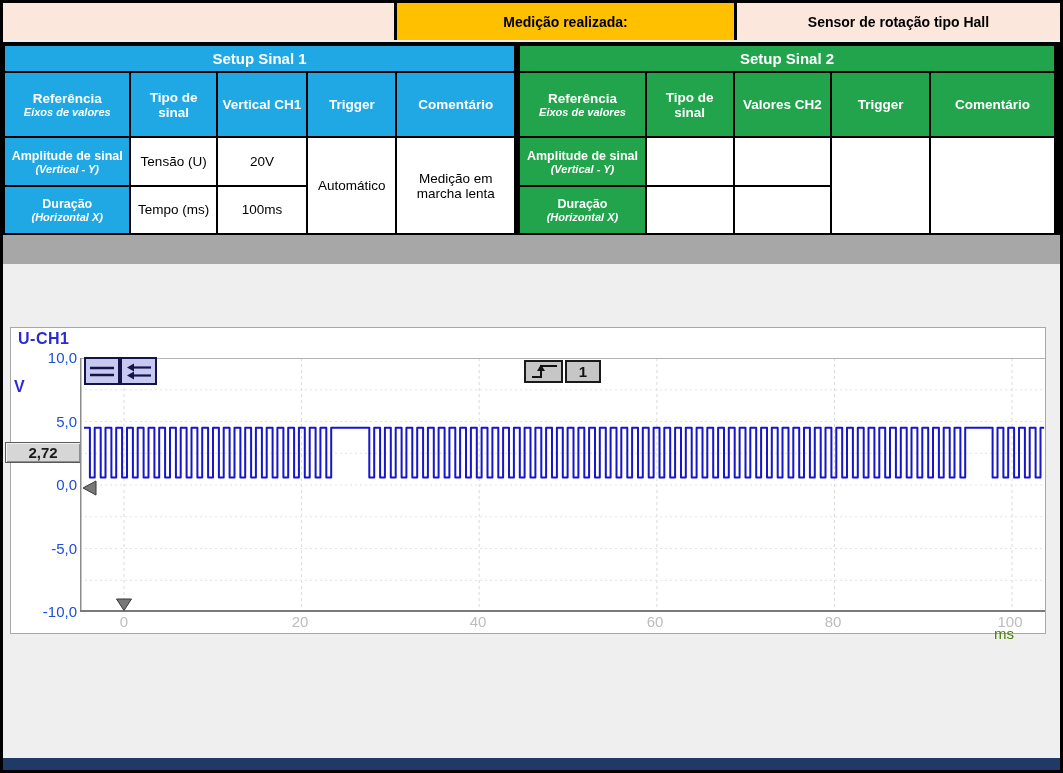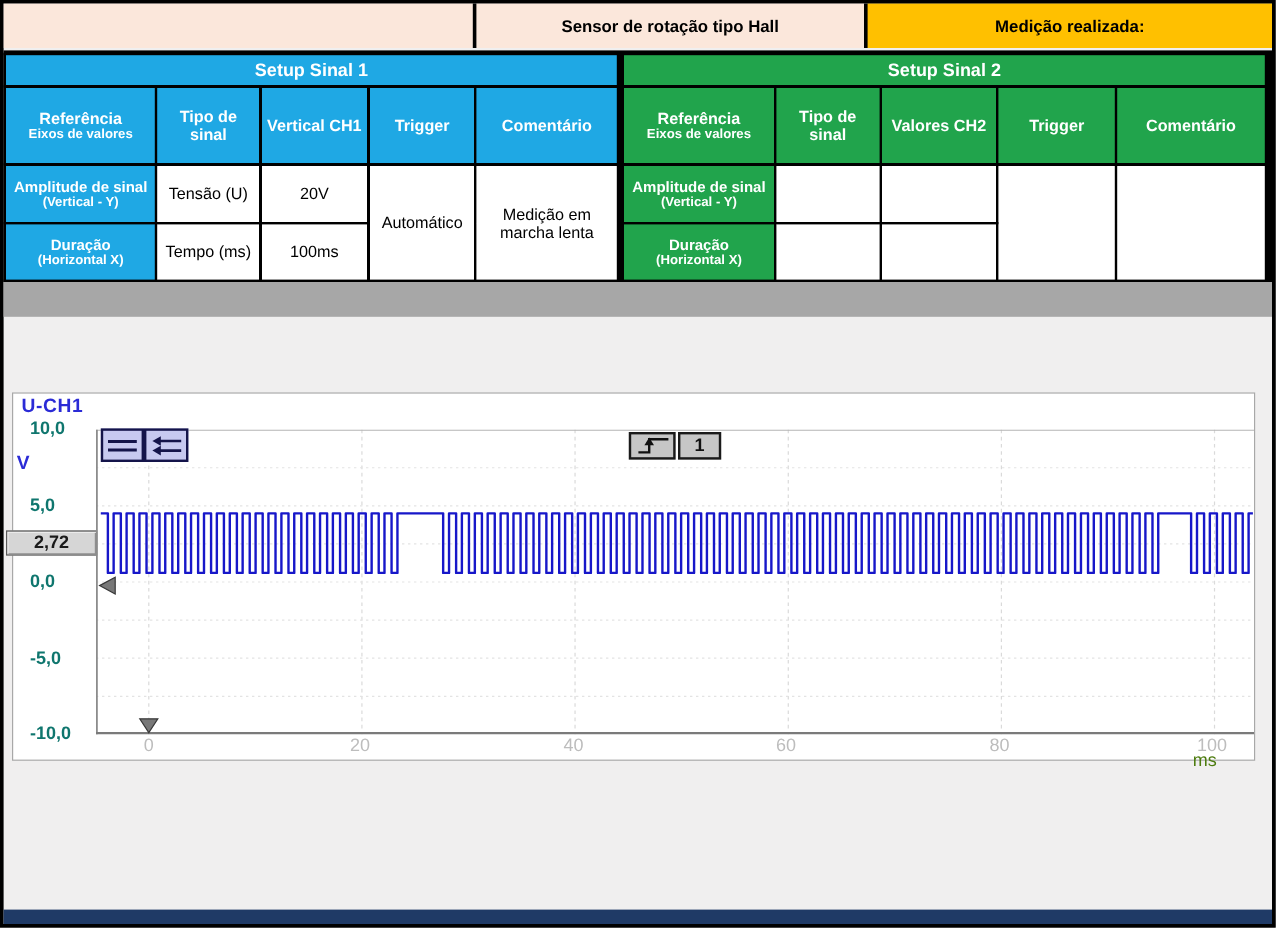--- a/index.html
+++ b/index.html
@@ -20,37 +20,37 @@
   
   .tables { position:absolute; left:0; top:39px; width:1057px; height:193px;
     background:#000; display:flex; gap:2px; padding-top:2px; }
   table.setup { border-collapse:collapse; table-layout:fixed; height:191px; }
   .setup td { border:2px solid #000; text-align:center; vertical-align:middle; padding:1px 2px; overflow:hidden; }
   .setup .title { font-size:15px; font-weight:bold; color:#fff; height:26px; }
   .setup .head td { color:#fff; font-weight:bold; font-size:13.5px; height:64px;margin-top:23px; }
   .setup .lbl { color:#fff; font-weight:bold; font-size:12.5px; }
   .setup tr.datarow { height:47px; }
   .h1 { display:block; }
-  .h2 { display:block; font-size:11px; font-weight:bold; }
+  .h2 { display:block; font-size:11px; font-weight:bold;font-style:italic; }
   .t1 .title, .t1 .head td, .t1 .lbl { background:#1FA8E4; }
   .t2 .title, .t2 .head td, .t2 .lbl { background:#21A44C; }
   .val { background:#fff; color:#000; font-size:13.5px; font-weight:normal; }
   .thickL { border-left-width:5px; }
   .thickAll { border-width:4px 5px 4px 5px; }
 
   .gray-bar { position:absolute; left:0; top:232px; width:1057px; height:29px; background:#A7A7A7; }
 
   
   .scope-panel { position:absolute; left:7px; top:324px; width:1036px; height:307px;
     background:#fff; border:1px solid #A8A8A8; overflow:visible; }
   .ch-label { position:absolute; left:7px; top:2px; font-size:16px; font-weight:bold;
     color:#2B2BD6; letter-spacing:0.5px; }
   .y-unit { position:absolute; left:3px; top:50px; font-size:16px; font-weight:bold; color:#2B2BD6; }
-  .ytick { position:absolute; left:14px; width:52px; text-align:left;
-    font-size:15px; font-weight:bold; color:#0f766e; }
+  .ytick { position:absolute; left:14px; width:52px; text-align:right;
+    font-size:15px; font-weight:normal; color:#1d4ed8; }
   .xtick { position:absolute; top:285px; width:60px; text-align:center;
     font-size:15px; color:#BDBDBD; }
   .x-unit { position:absolute; left:983px; top:297px; width:50px; text-align:left;
     font-size:15px; color:#4d7c0f; }
   .trig-level-box { position:absolute; left:-6px; top:114px; width:76px; height:21px;
     background:#D6D6D6; border:1px solid #5A5A5A;
     box-shadow:inset 1px 1px 0 #F2F2F2, inset -1px -1px 0 #8E8E8E;
     display:flex; align-items:center; justify-content:center;
     font-size:15px; font-weight:bold; color:#1A1A1A;text-align:center; }
   .plot-svg { position:absolute; left:69px; top:30px; }
@@ -71,22 +71,22 @@
   .navy-bar { position:absolute; left:0; top:755px; width:1057px; height:12px; background:#1F3A66; }
 </style>
 </head>
 <body>
 
 <div id="stage">
 <div id="inner">
 
   <div class="header-row">
     <div class="header-cell hc-left"></div>
+    <div class="header-cell hc-mid">Medição realizada:</div>
     <div class="header-cell hc-right">Sensor de rotação tipo Hall</div>
-    <div class="header-cell hc-mid">Medição realizada:</div>
   </div>
 
   <div class="tables">
 
     <table class="setup t1" style="width:513px">
       <colgroup>
             <col style="width:126px">
             <col style="width:86px">
             <col style="width:90px">
             <col style="width:89px">

